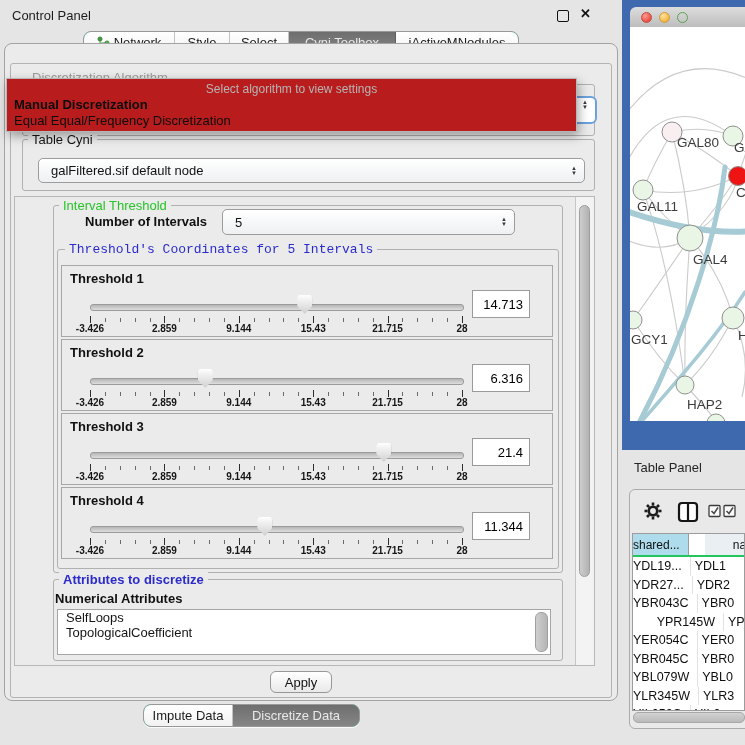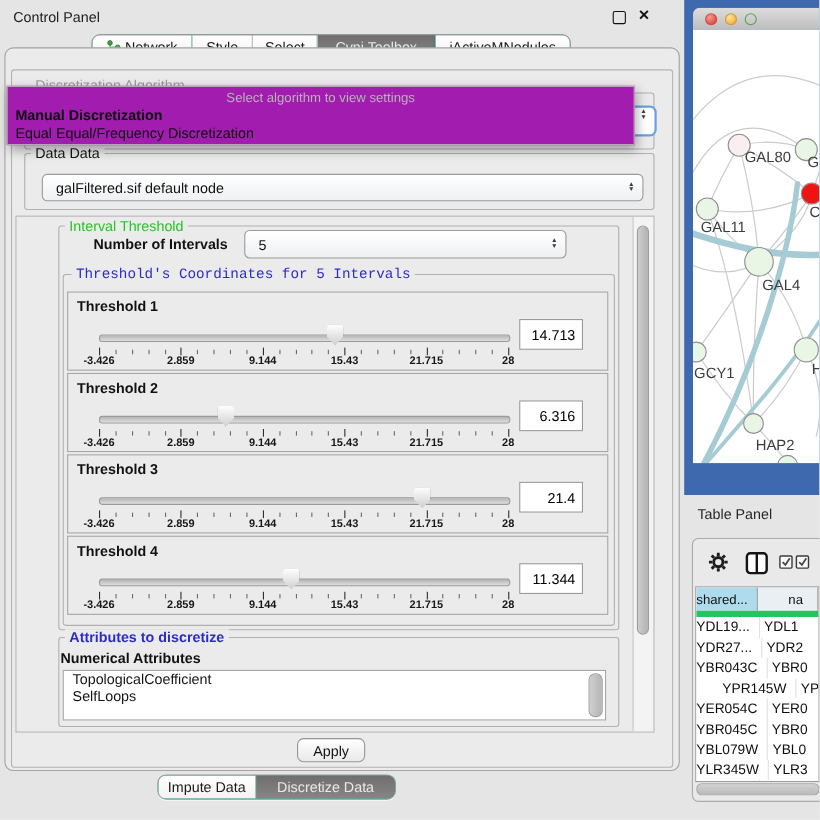--- a/index.html
+++ b/index.html
@@ -22,21 +22,21 @@
   #content-panel{position:absolute;left:10px;top:63px;width:600px;height:633px;background:#ebebeb;
                  border:1px solid #b3b3b3;border-radius:3px;}
   .grp{position:absolute;border:1px solid #b0b0b0;border-radius:3px;}
   .grp-lbl{position:absolute;font-size:13px;background:#ebebeb;padding:0 4px;white-space:nowrap;}
   .lbl-green{color:#27c427;} .lbl-blue{color:#2b2bcc;} .lbl-gray{color:#969e96;} .lbl-black{color:#141414;}
   .combo{position:absolute;background:linear-gradient(#ffffff,#eef0f2);border:1px solid #9c9c9c;border-radius:5px;
          display:flex;align-items:center;font-size:13px;color:#111;}
   .combo .val{padding-left:12px;flex:1;white-space:nowrap;overflow:hidden;}
   .stepper{display:flex;flex-direction:column;align-items:center;justify-content:center;width:20px;
            font-size:6px;line-height:5px;color:#3a3a3a;}
-  #popup{position:absolute;left:6px;top:78px;width:571px;height:54px;background:#a21caf;border:1px solid #b7b7b7;
+  #popup{position:absolute;left:6px;top:78px;width:571px;height:54px;background:#b91c1c;border:1px solid #b7b7b7;
          box-shadow:2px 4px 10px rgba(0,0,0,.35);z-index:50;padding-top:2px;box-sizing:border-box;}
   #popup-hint{text-align:center;font-size:12px;color:#b5b5b5;height:16px;line-height:16px;}
   .popup-item{font-size:13px;color:#0c0c0c;height:16px;line-height:16px;padding-left:7px;white-space:nowrap;}
   .popup-item.bold{font-weight:bold;}
   #focus-combo{position:absolute;left:548px;top:96px;width:45px;height:24px;border:2px solid #6ba1dd;
                border-radius:6px;background:#fff;}
   
   #scrollpane{position:absolute;left:14px;top:196px;width:579px;height:468px;border:1px solid #b7b7b7;
               background:#ebebeb;overflow:hidden;}
   #vscroll{position:absolute;right:0;top:0;width:18px;height:100%;background:#f3f3f3;border-left:1px solid #c6c6c6;}
@@ -65,21 +65,21 @@
   #net-titlebar{position:absolute;left:8px;top:7px;width:115px;height:20px;border-radius:6px 0 0 0;
                 background:linear-gradient(#dddddd,#bdbdbd);border-bottom:1px solid #8d8d8d;}
   .light{position:absolute;top:5px;width:11px;height:11px;border-radius:50%;box-sizing:border-box;}
   #net-canvas{position:absolute;left:8px;top:27px;width:115px;height:394px;background:#ffffff;overflow:hidden;}
   #tablepanel-title{position:absolute;left:634px;top:460px;font-size:13px;color:#262626;}
   #table-panel{position:absolute;left:629px;top:489px;width:120px;height:238px;background:#e9e9e9;
                border:1px solid #ababab;border-radius:6px 0 0 6px;}
   #tp-toolbar .icon{position:absolute;}
   #tp-table{position:absolute;left:632px;top:533px;width:113px;height:178px;overflow:hidden;background:#fff;
             border:1px solid #9c9c9c;box-sizing:border-box;}
-  .th-row{display:flex;height:21px;border-bottom:6px solid #22c55e;}
+  .th-row{display:flex;height:21px;border-bottom:2px solid #22c55e;gap:16px;}
   .th-cell{font-size:12px;color:#111;box-sizing:border-box;border-right:1px solid #9c9c9c;
            display:flex;align-items:center;}
   .td-row{display:flex;height:18.5px;background:#fff;}
   .td-cell{font-size:12.5px;color:#0e0e0e;box-sizing:border-box;white-space:nowrap;display:flex;align-items:center;}
   #hscroll{position:absolute;left:633px;top:712px;width:110px;height:9px;border-radius:5px;
            background:linear-gradient(#d2d2d2,#bababa);border:1px solid #a8a8a8;}
 </style>
 </head>
 <body>
 
@@ -127,21 +127,21 @@
 
 <div id="popup">
   <div id="popup-hint">Select algorithm to view settings</div>
   <div id="popup-items">
       <div class="popup-item bold">Manual Discretization</div>
       <div class="popup-item">Equal Equal/Frequency Discretization</div>
     </div>
 </div>
 
 <div class="grp" style="left:22px;top:139px;width:571px;height:50px;"></div>
-<span class="grp-lbl lbl-black" style="left:28px;top:132px;">Data Data</span>
+<span class="grp-lbl lbl-black" style="left:28px;top:132px;">Table Cyni</span>
 <div class="combo" style="left:38px;top:158px;width:545px;height:23px;">
   <span class="val">galFiltered.sif default node</span>
   <span class="stepper">
       <span>▲</span>
       <span>▼</span>
     </span>
 </div>
 
 <div id="scrollpane">
 
@@ -312,22 +312,22 @@
         <div class="handle" style="left: 195.337px;"></div>
         <input class="thr-val" value="11.344" style="">
       </div>
     </div>
 
   <div class="grp" style="left:38px;top:382px;width:508px;height:80px;background:#ebebeb;"></div>
   <span class="grp-lbl lbl-blue" style="left:44px;top:375px;font-weight:bold;">Attributes to discretize</span>
   <span style="position:absolute;left:40px;top:394px;font-size:13px;font-weight:bold;color:#111;">Numerical Attributes</span>
   <div id="attr-list">
     <div id="attr-items">
+        <div class="attr-item">SelfLoops</div>
         <div class="attr-item">TopologicalCoefficient</div>
-        <div class="attr-item">SelfLoops</div>
       </div>
     <div id="attr-scroll"></div>
   </div>
 
   <div id="vscroll">
       <div class="thumb"></div>
     </div>
 </div>
 
 <button id="apply-btn">Apply</button>

